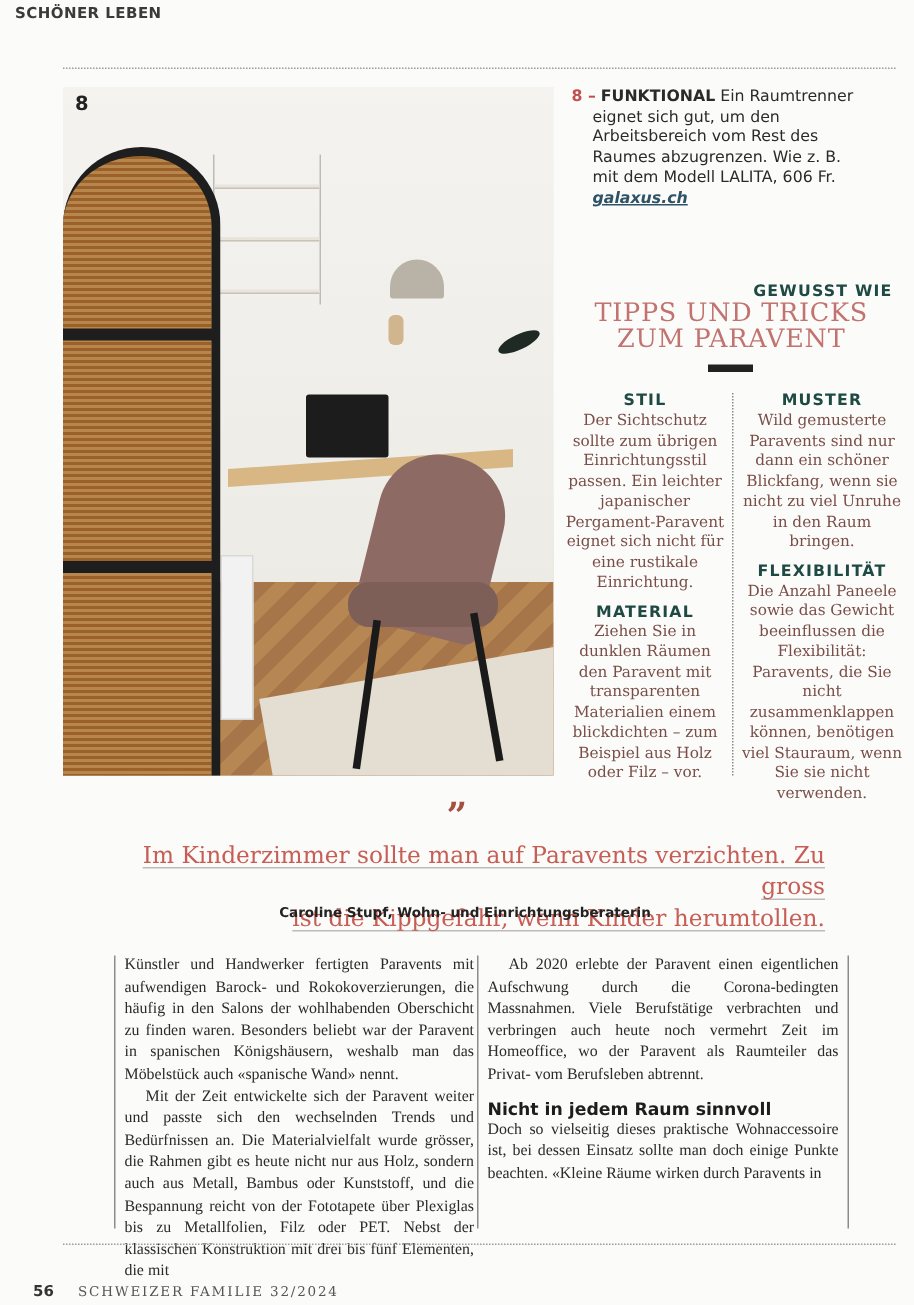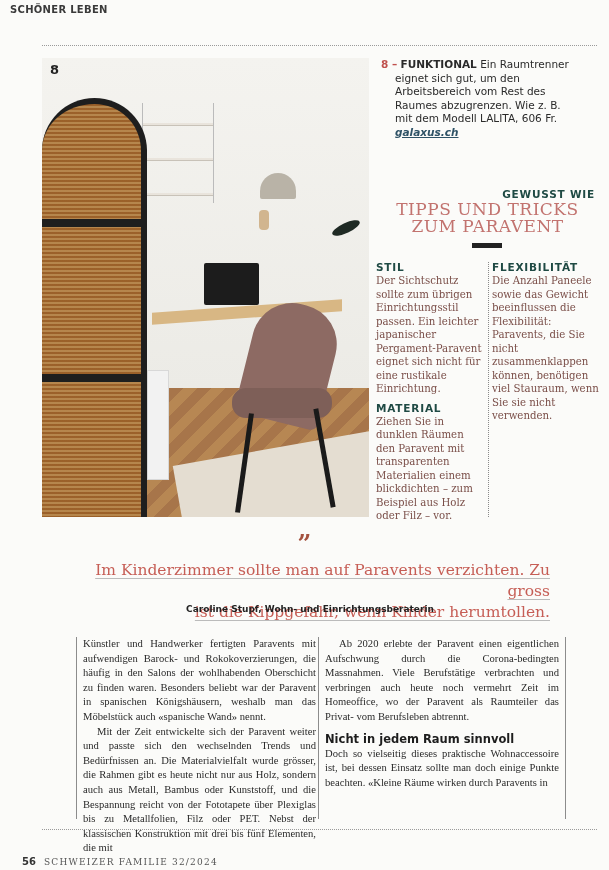--- a/index.html
+++ b/index.html
@@ -73,21 +73,21 @@
       font: bold 10.5px "DejaVu Sans", sans-serif; letter-spacing: 0.8px; color: #1f4a44;
     }
     .tips-title {
       position: absolute; left: 380px; top: 201px; width: 215px; text-align: center;
       font: 17px/17px "DejaVu Serif", serif; letter-spacing: 0.5px; color: #c2736f;
     }
     .tips-bar {
       position: absolute; left: 472px; top: 243px; width: 30px; height: 5px; background: #222;
     }
     .tips-col {
-      position: absolute; top: 260px; 
+      position: absolute; top: 260px; text-align: center;
       font: 10.2px/13.5px "DejaVu Serif", serif; color: #7a4e48;
     }
     .tips-col.left { left: 376px; width: 108px; }
     .tips-col.right { left: 492px; width: 112px; }
     .tips-divider {
       position: absolute; left: 488px; top: 262px; height: 255px; border-left: 1px dotted #8a8a8a;
     }
     .tip-head {
       font: bold 10.5px/14px "DejaVu Sans", sans-serif; letter-spacing: 0.8px; color: #1f4a44;
       margin-top: 0;
@@ -119,21 +119,21 @@
     .body-col.c2 { left: 318px; width: 248px; border-left: 1px solid #8c8c8c; border-right: 1px solid #8c8c8c; padding: 0 6px; }
     .body-col p { text-indent: 0; }
     .body-col p.indent { text-indent: 14px; }
     .subhead { font: bold 11.5px/16px "DejaVu Sans", sans-serif; color: #1d1d1d; margin-top: 6px; }
 
     
     .footer {
       position: absolute; left: 22px; top: 856px;
       font: 9px "DejaVu Serif", serif; letter-spacing: 1.2px; color: #555;
     }
-    .footer .page { font: bold 10px "DejaVu Sans", sans-serif; color: #333; margin-right: 4px; letter-spacing: 0; }
+    .footer .page { font: bold 10px "DejaVu Sans", sans-serif; color: #333; margin-right: 12px; letter-spacing: 0; }
   </style>
 </head>
 <body>
 
 <div class="section-label">SCHÖNER LEBEN</div>
 <div class="dotted-rule rule-top"></div>
 
 <div class="photo">
   <div class="wall"></div>
   <div class="floor"></div>
@@ -182,20 +182,24 @@
     <div>Der Sichtschutz sollte zum übrigen Einrichtungsstil passen. Ein leichter japanischer Pergament-Paravent eignet sich nicht für eine rustikale Einrichtung.</div>
   </div>
   <div class="tip">
     <div class="tip-head">MATERIAL</div>
     <div>Ziehen Sie in dunklen Räumen den Paravent mit transparenten Materialien einem blickdichten – zum Beispiel aus Holz oder Filz – vor.</div>
   </div>
 </div>
 <div class="tips-divider"></div>
 <div class="tips-col right">
   <div class="tip">
+    <div class="tip-head">MUSTER</div>
+    <div>Wild gemusterte Paravents sind nur dann ein schöner Blickfang, wenn sie nicht zu viel Unruhe in den Raum bringen.</div>
+  </div>
+  <div class="tip">
     <div class="tip-head">FLEXIBILITÄT</div>
     <div>Die Anzahl Paneele sowie das Gewicht beeinflussen die Flexibilität: Paravents, die Sie nicht zusammenklappen können, benötigen viel Stauraum, wenn Sie sie nicht verwenden.</div>
   </div>
 </div>
 
 <div class="quote-mark">”</div>
 <div class="quote-text">
   <div><span class="quote-line">Im Kinderzimmer sollte man auf Paravents verzichten. Zu gross</span></div>
   <div><span class="quote-line">ist die Kippgefahr, wenn Kinder herumtollen.</span></div>
 </div>

